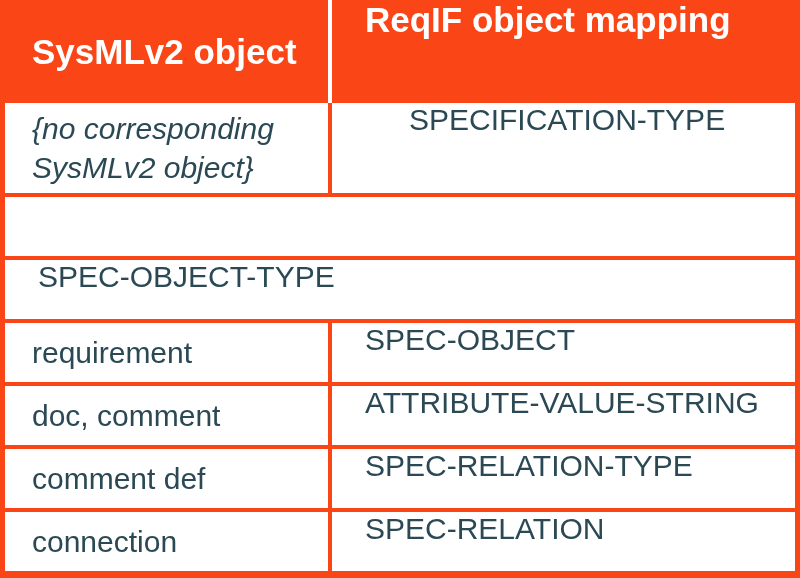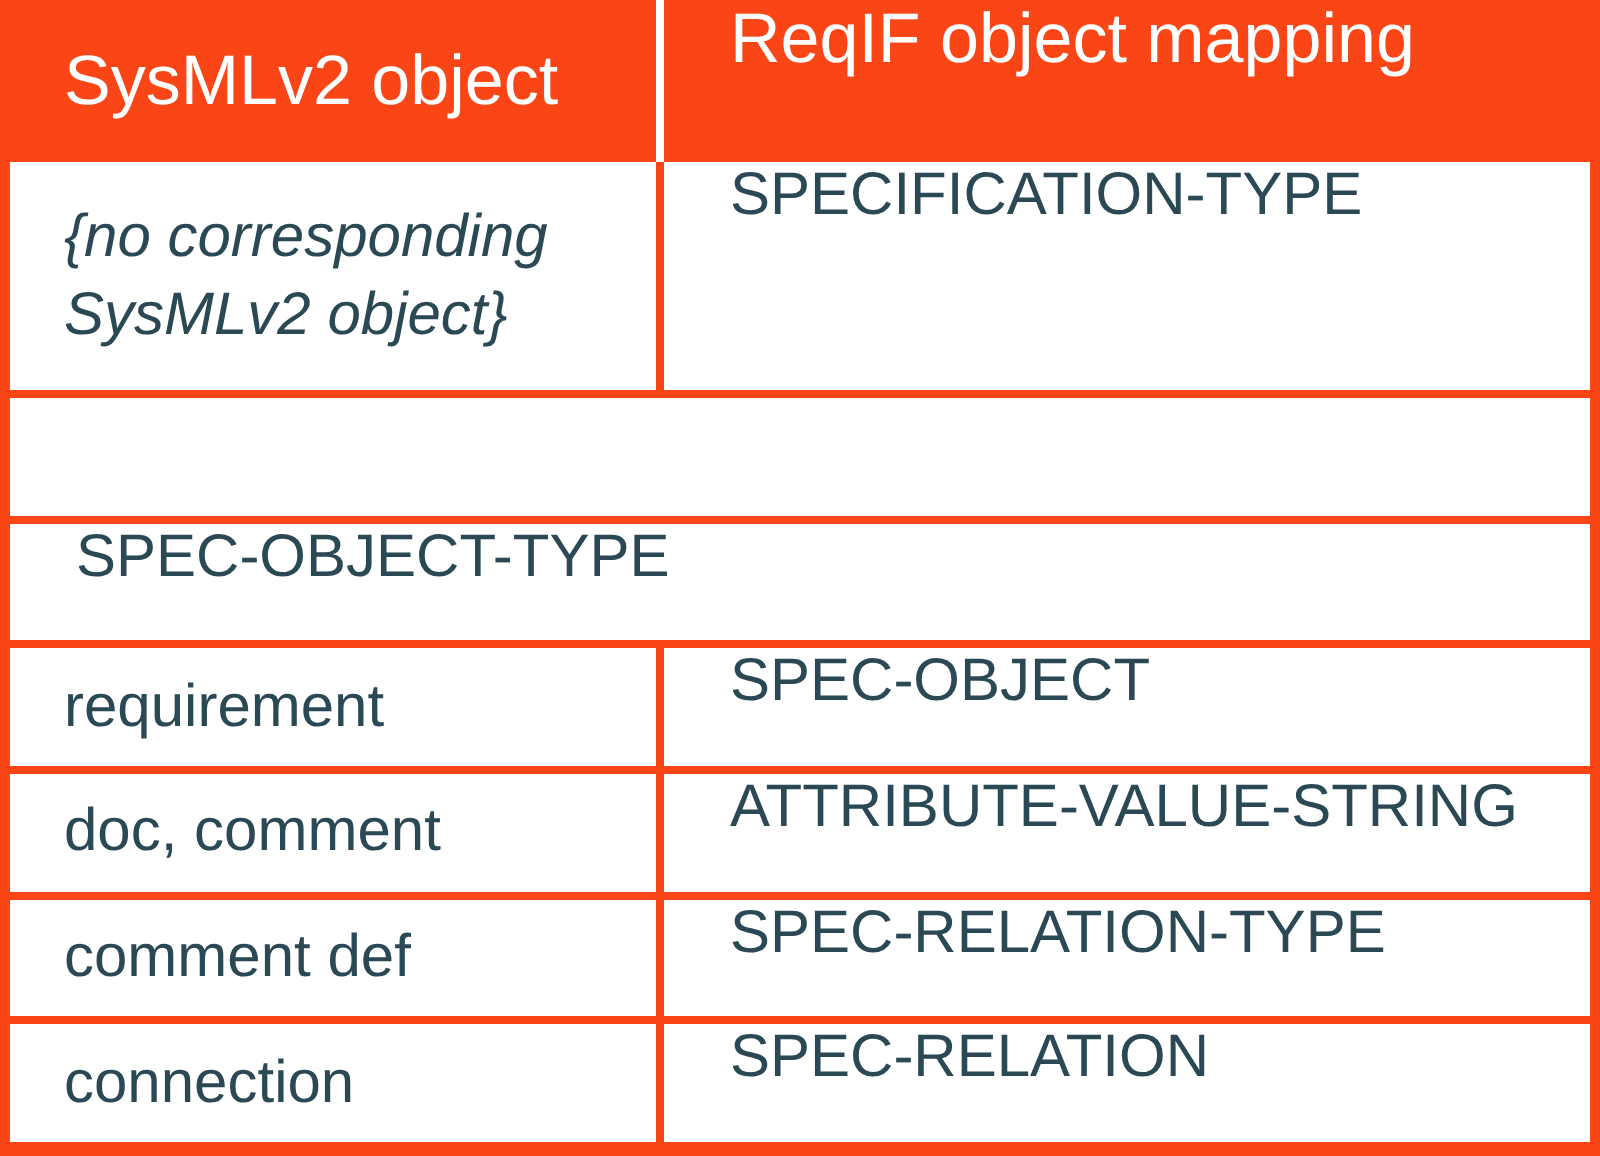--- a/index.html
+++ b/index.html
@@ -5,46 +5,46 @@
   html, body { margin: 0; padding: 0; background: #ffffff; }
   .fig {
     width: 800px; height: 578px;
     display: flex; flex-direction: column;
     font-family: "Liberation Sans", sans-serif;
     background: var(--cell-bg, #ffffff);
     box-sizing: border-box;
   }
   
   .hdr {
-    flex: none; height: 81px;
+    flex: none; height: 103px;
     display: flex;
     background: var(--accent-orange, #FA4616);
     color: var(--header-text, #ffffff);
-    font-weight: normal; font-size: 35px;
+    font-weight: bold; font-size: 35px;
   }
   .hdr-c1 {
     box-sizing: border-box; width: 332px;
     border-right: 4px solid var(--header-text, #ffffff);
     display: flex; align-items: center; padding-left: 32px;
   }
   .hdr-c2 {
     flex: 1; display: flex; align-items: flex-start; padding-left: 33px;
   }
   
   .tbody {
     flex: 1; display: flex; flex-direction: column;
     border-left: 5px solid var(--accent-orange, #FA4616);
     border-right: 5px solid var(--accent-orange, #FA4616);
     border-bottom: 7px solid var(--accent-orange, #FA4616);
     color: var(--text-teal, #2B4954);
     font-size: 30px;
     box-sizing: border-box;
   }
   .row { display: flex; flex: 1; border-top: 4px solid var(--accent-orange, #FA4616); min-height: 0; }
-  .row.first { border-top: none; flex: none; height: 114px; }
+  .row.first { border-top: none; flex: none; height: 90px; gap: 44px; }
   .cell-1 {
     box-sizing: border-box; width: 327px;
     border-right: 4px solid var(--accent-orange, #FA4616);
     display: flex; align-items: center; padding-left: 27px;
   }
   .cell-2 {
     flex: 1; display: flex; align-items: flex-start; padding-left: 33px;
   }
   .italic { font-style: italic; }
   .prewrap { white-space: pre-line; line-height: 1.3; }

